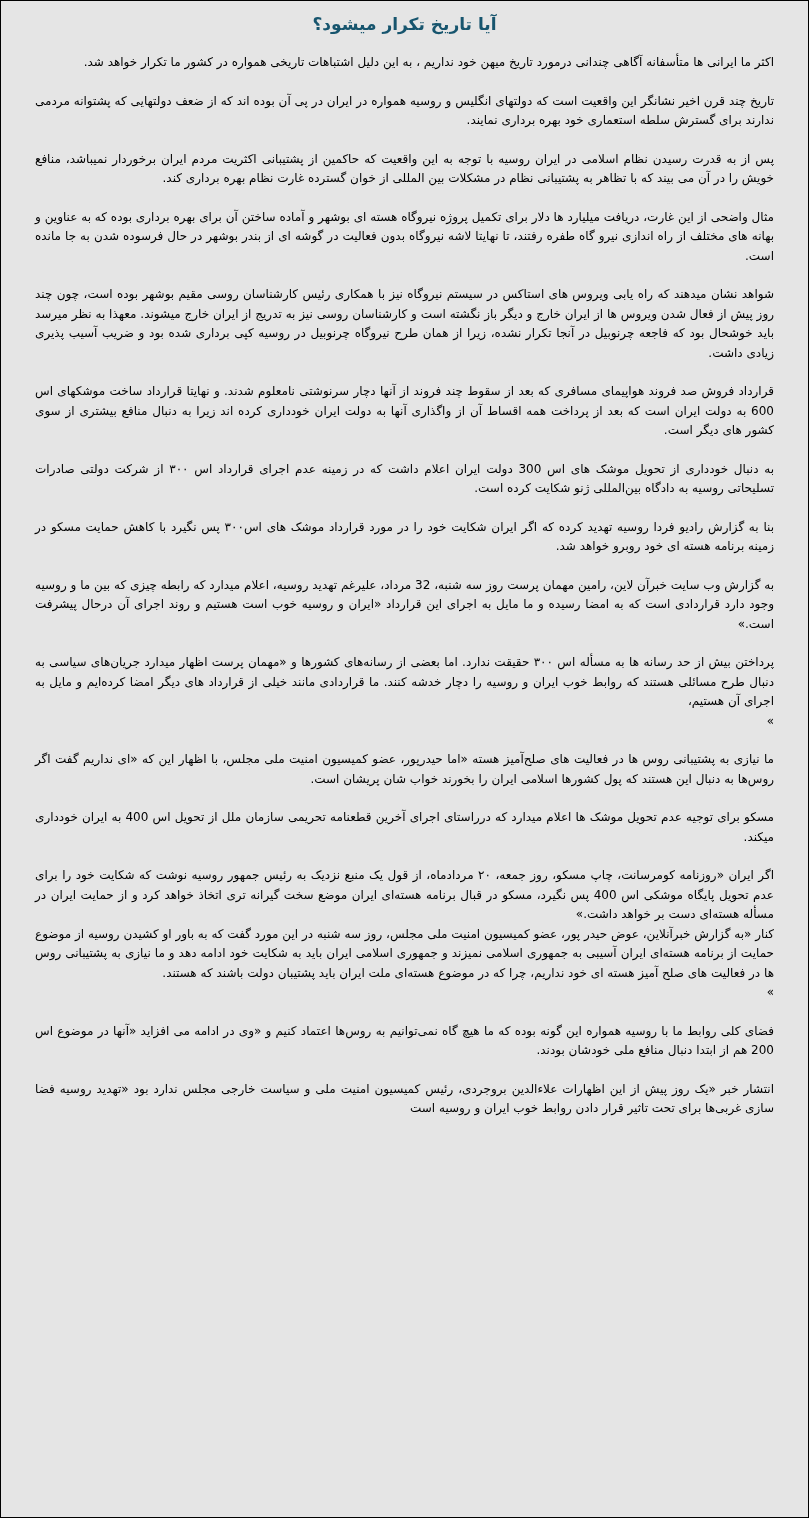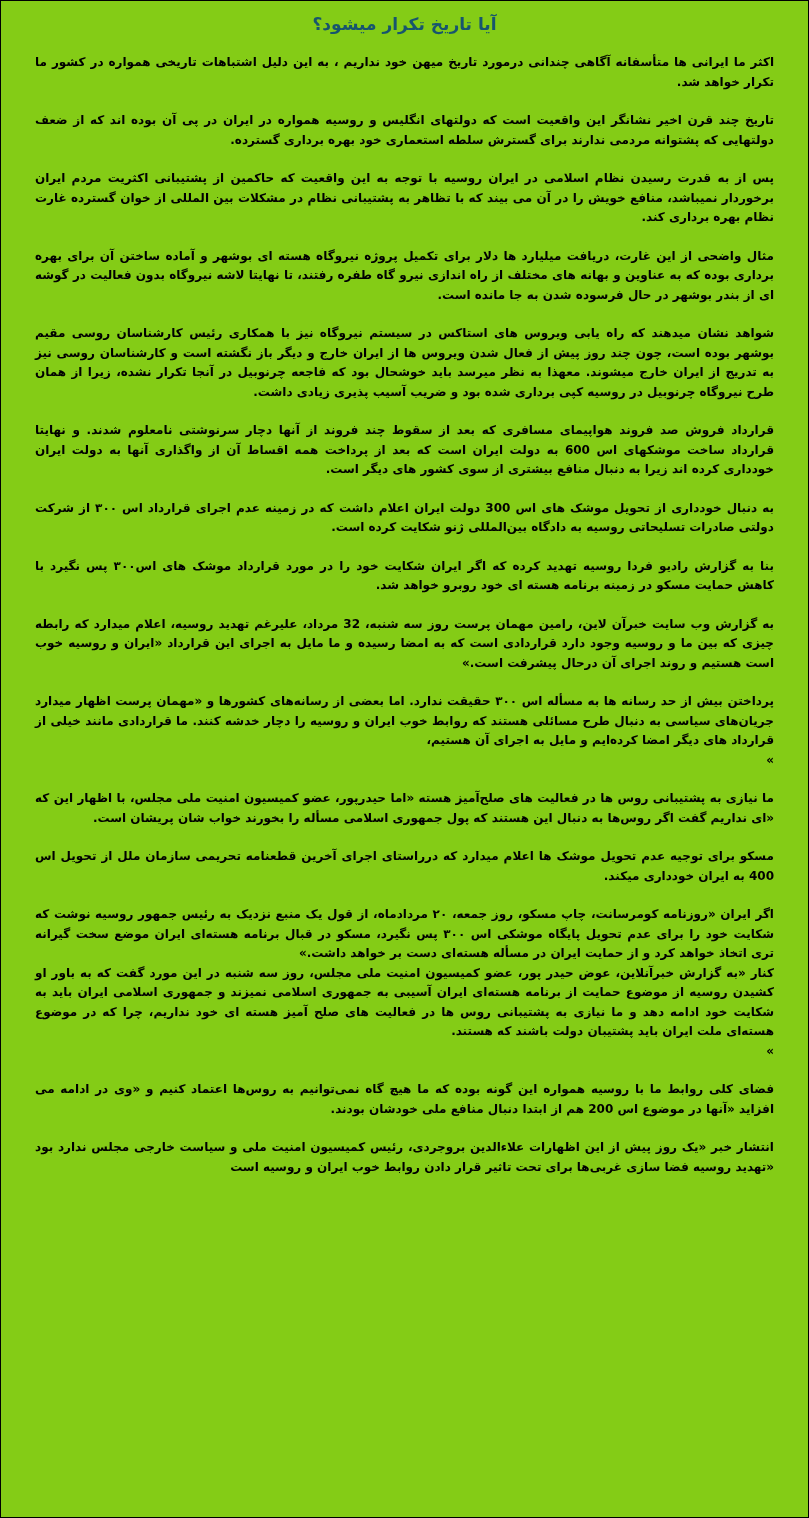--- a/index.html
+++ b/index.html
@@ -5,21 +5,21 @@
   html, body {
     margin: 0;
     padding: 0;
     background: #ffffff;
   }
   .page {
     position: relative;
     width: 807px;
     height: 1516px;
     margin: 0;
-    background: #84cc16;
+    background: #e5e5e5;
     border: 1px solid #000000;
     box-sizing: content-box;
     overflow: hidden;
   }
   .page-inner {
     padding: 8px 22px 0 22px;
   }
   .article-title {
     text-align: center;
     font-family: "DejaVu Sans", "Liberation Sans", sans-serif;
@@ -38,21 +38,20 @@
     text-justify: inter-word;
     font-family: "DejaVu Sans", "Liberation Sans", sans-serif;
     font-size: 12px;
     line-height: 19.5px;
     color: #000000;
     padding: 0 12px 0 12px;
   }
   .article-body p {
     margin: 10px 0 19px 0;
     text-align: justify;
-    font-weight: bold;
   }
   .article-body p:last-child {
     margin-bottom: 0;
   }
   
   .article-body p.tight {
     margin-bottom: 0;
   }
   .article-body p.run-on {
     margin-top: 0;
@@ -64,33 +63,33 @@
 </head>
 <body>
 
 <div class="page">
   <div class="page-inner">
 
     <h1 class="article-title">آیا تاریخ تکرار میشود؟</h1>
 
     <div class="article-body">
       <p>اکثر ما ایرانی ها متأسفانه آگاهی چندانی درمورد تاریخ میهن خود نداریم ، به این دلیل اشتباهات تاریخی همواره در کشور ما تکرار خواهد شد.</p>
-      <p>تاریخ چند قرن اخیر نشانگر این  واقعیت است که دولتهای انگلیس و روسیه همواره در ایران در پی آن بوده اند که از ضعف دولتهایی که پشتوانه مردمی ندارند برای گسترش سلطه استعماری خود بهره برداری گسترده.</p>
+      <p>تاریخ چند قرن اخیر نشانگر این  واقعیت است که دولتهای انگلیس و روسیه همواره در ایران در پی آن بوده اند که از ضعف دولتهایی که پشتوانه مردمی ندارند برای گسترش سلطه استعماری خود بهره برداری نمایند.</p>
       <p>پس از به قدرت رسیدن نظام اسلامی در ایران روسیه با توجه به این واقعیت که حاکمین از پشتیبانی اکثریت مردم ایران برخوردار نمیباشد، منافع خویش را در آن می بیند که با تظاهر به پشتیبانی نظام در مشکلات بین المللی از خوان گسترده غارت نظام بهره برداری کند.</p>
       <p>مثال واضحی از این غارت، دریافت میلیارد ها دلار برای تکمیل پروژه نیروگاه هسته ای بوشهر و آماده ساختن آن برای بهره برداری بوده که به عناوین و بهانه های مختلف از راه اندازی نیرو گاه طفره رفتند، تا نهایتا لاشه نیروگاه بدون فعالیت در گوشه ای از بندر بوشهر در حال فرسوده شدن به جا مانده است.</p>
       <p>شواهد نشان میدهند که راه یابی ویروس های استاکس در سیستم نیروگاه نیز با همکاری رئیس کارشناسان روسی مقیم بوشهر بوده است، چون چند روز پیش از فعال شدن ویروس ها از ایران خارج و دیگر باز نگشته است و کارشناسان روسی نیز به تدریج از ایران خارج میشوند. معهذا به نظر میرسد باید خوشحال بود که فاجعه چرنوبیل در آنجا تکرار نشده، زیرا از همان طرح نیروگاه چرنوبیل در روسیه کپی برداری شده بود و ضریب آسیب پذیری زیادی داشت.</p>
       <p>قرارداد فروش صد فروند هواپیمای مسافری که بعد از سقوط چند فروند از آنها دچار سرنوشتی نامعلوم شدند. و نهایتا قرارداد ساخت موشکهای اس 600 به دولت ایران است که بعد از پرداخت همه اقساط آن از واگذاری آنها به دولت ایران خودداری کرده اند زیرا به دنبال منافع بیشتری از سوی کشور های دیگر است.</p>
       <p>به دنبال خودداری از تحویل موشک های اس 300 دولت ایران اعلام داشت که در زمینه عدم اجرای قرارداد اس ۳۰۰ از شرکت دولتی صادرات تسلیحاتی روسیه به دادگاه بین‌المللی ژنو شکایت کرده است.</p>
       <p>بنا به گزارش رادیو فردا روسیه تهدید کرده که اگر ایران شکایت خود را در مورد قرارداد موشک های اس‌۳۰۰ پس نگیرد با کاهش حمایت مسکو در زمینه برنامه هسته ای خود روبرو خواهد شد.</p>
       <p>به گزارش وب سایت خبرآن لاین، رامین مهمان پرست روز سه شنبه، 32 مرداد، علیرغم تهدید روسیه، اعلام میدارد که رابطه چیزی که بین ما و روسیه وجود دارد قراردادی است که به امضا رسیده و ما مایل به اجرای این قرارداد «ایران و روسیه خوب است هستیم و روند اجرای آن درحال پیشرفت است.»</p>
       <p class="tight">پرداختن بیش از حد رسانه ها به مسأله اس ۳۰۰ حقیقت ندارد. اما بعضی از رسانه‌های کشورها و «مهمان پرست اظهار میدارد جریان‌های سیاسی به دنبال طرح مسائلی هستند که روابط خوب ایران و روسیه را دچار خدشه کنند. ما قراردادی مانند خیلی از قرارداد های دیگر امضا کرده‌ایم و مایل به اجرای آن هستیم،</p>
       <p class="run-on">»</p>
-      <p>ما نیازی به پشتیبانی روس ها در فعالیت های صلح‌آمیز هسته «اما حیدرپور، عضو کمیسیون امنیت ملی مجلس، با اظهار این که «ای نداریم گفت اگر روس‌ها به دنبال این هستند که پول جمهوری اسلامی مسأله را بخورند خواب شان پریشان است.</p>
+      <p>ما نیازی به پشتیبانی روس ها در فعالیت های صلح‌آمیز هسته «اما حیدرپور، عضو کمیسیون امنیت ملی مجلس، با اظهار این که «ای نداریم گفت اگر روس‌ها به دنبال این هستند که پول کشورها اسلامی ایران را بخورند خواب شان پریشان است.</p>
       <p>مسکو برای توجیه عدم تحویل موشک ها اعلام میدارد که درراستای اجرای آخرین قطعنامه تحریمی سازمان ملل از تحویل اس 400 به ایران خودداری میکند.</p>
-      <p class="tight">اگر ایران «روزنامه کومرسانت، چاپ مسکو، روز جمعه، ۲۰ مردادماه، از قول یک منبع نزدیک به رئیس جمهور روسیه نوشت که شکایت خود را برای عدم تحویل پایگاه موشکی اس ۳۰۰ پس نگیرد، مسکو در قبال برنامه هسته‌ای ایران موضع سخت گیرانه تری اتخاذ خواهد کرد و از حمایت ایران در مسأله هسته‌ای دست بر خواهد داشت.»</p>
+      <p class="tight">اگر ایران «روزنامه کومرسانت، چاپ مسکو، روز جمعه، ۲۰ مردادماه، از قول یک منبع نزدیک به رئیس جمهور روسیه نوشت که شکایت خود را برای عدم تحویل پایگاه موشکی اس 400 پس نگیرد، مسکو در قبال برنامه هسته‌ای ایران موضع سخت گیرانه تری اتخاذ خواهد کرد و از حمایت ایران در مسأله هسته‌ای دست بر خواهد داشت.»</p>
       <p class="run-on tight">کنار «به گزارش خبرآنلاین، عوض حیدر پور، عضو کمیسیون امنیت ملی مجلس، روز سه شنبه در این مورد گفت که به باور او کشیدن روسیه از موضوع حمایت از برنامه هسته‌ای ایران آسیبی به جمهوری اسلامی نمیزند و جمهوری اسلامی ایران باید به شکایت خود ادامه دهد و ما نیازی به پشتیبانی روس ها در فعالیت های صلح آمیز هسته ای خود نداریم، چرا که در موضوع هسته‌ای ملت ایران باید پشتیبان دولت باشند که هستند.</p>
       <p class="run-on">»</p>
       <p>فضای کلی روابط ما با روسیه همواره این گونه بوده که ما هیچ گاه نمی‌توانیم به روس‌ها اعتماد کنیم و «وی در ادامه می افزاید «آنها در موضوع اس 200 هم از ابتدا دنبال منافع ملی خودشان بودند.</p>
       <p>انتشار خبر  «یک روز پیش از این اظهارات علاءالدین بروجردی، رئیس کمیسیون امنیت ملی و سیاست خارجی مجلس ندارد بود «تهدید روسیه فضا سازی غربی‌ها برای تحت تاثیر قرار دادن روابط خوب ایران و روسیه است</p>
     </div>
 
     <div class="spacer-bottom"></div>
   </div>
 </div>
 

